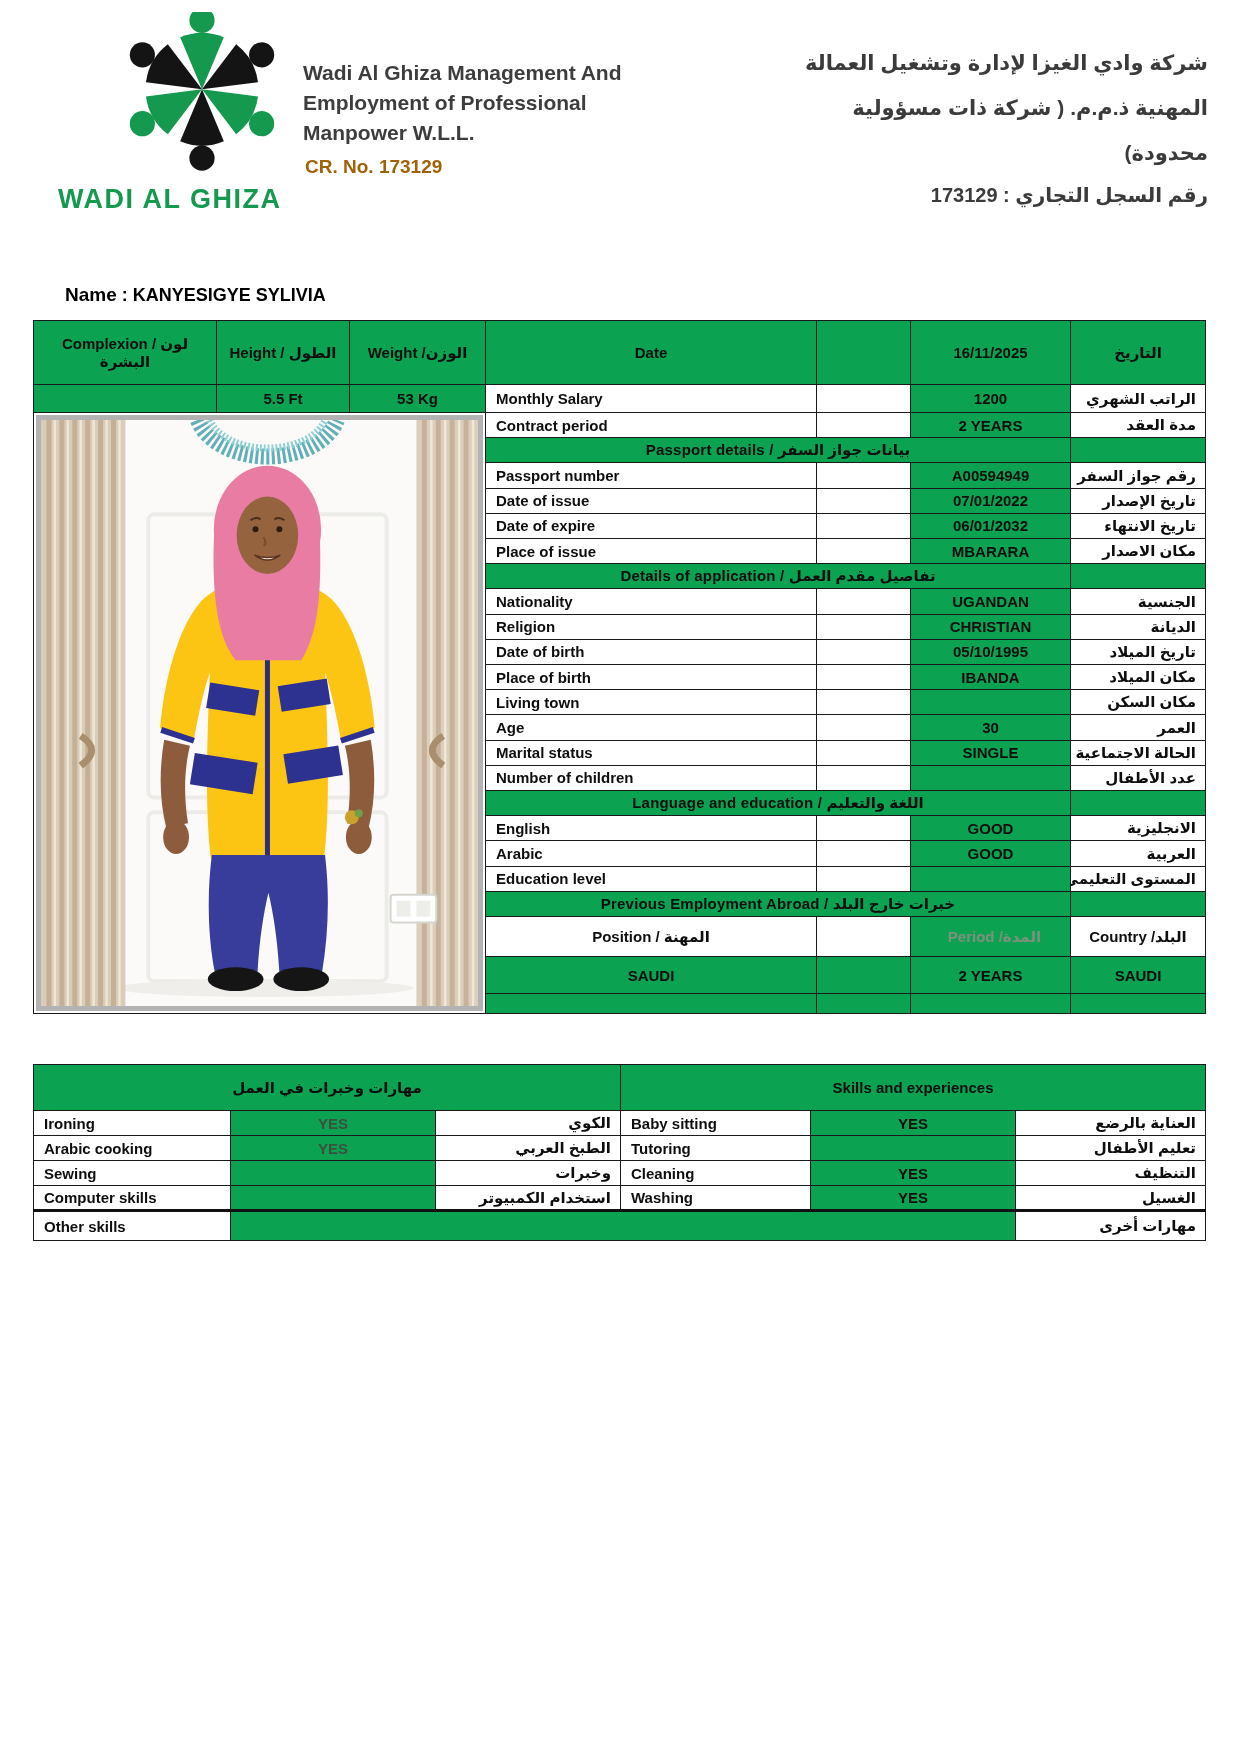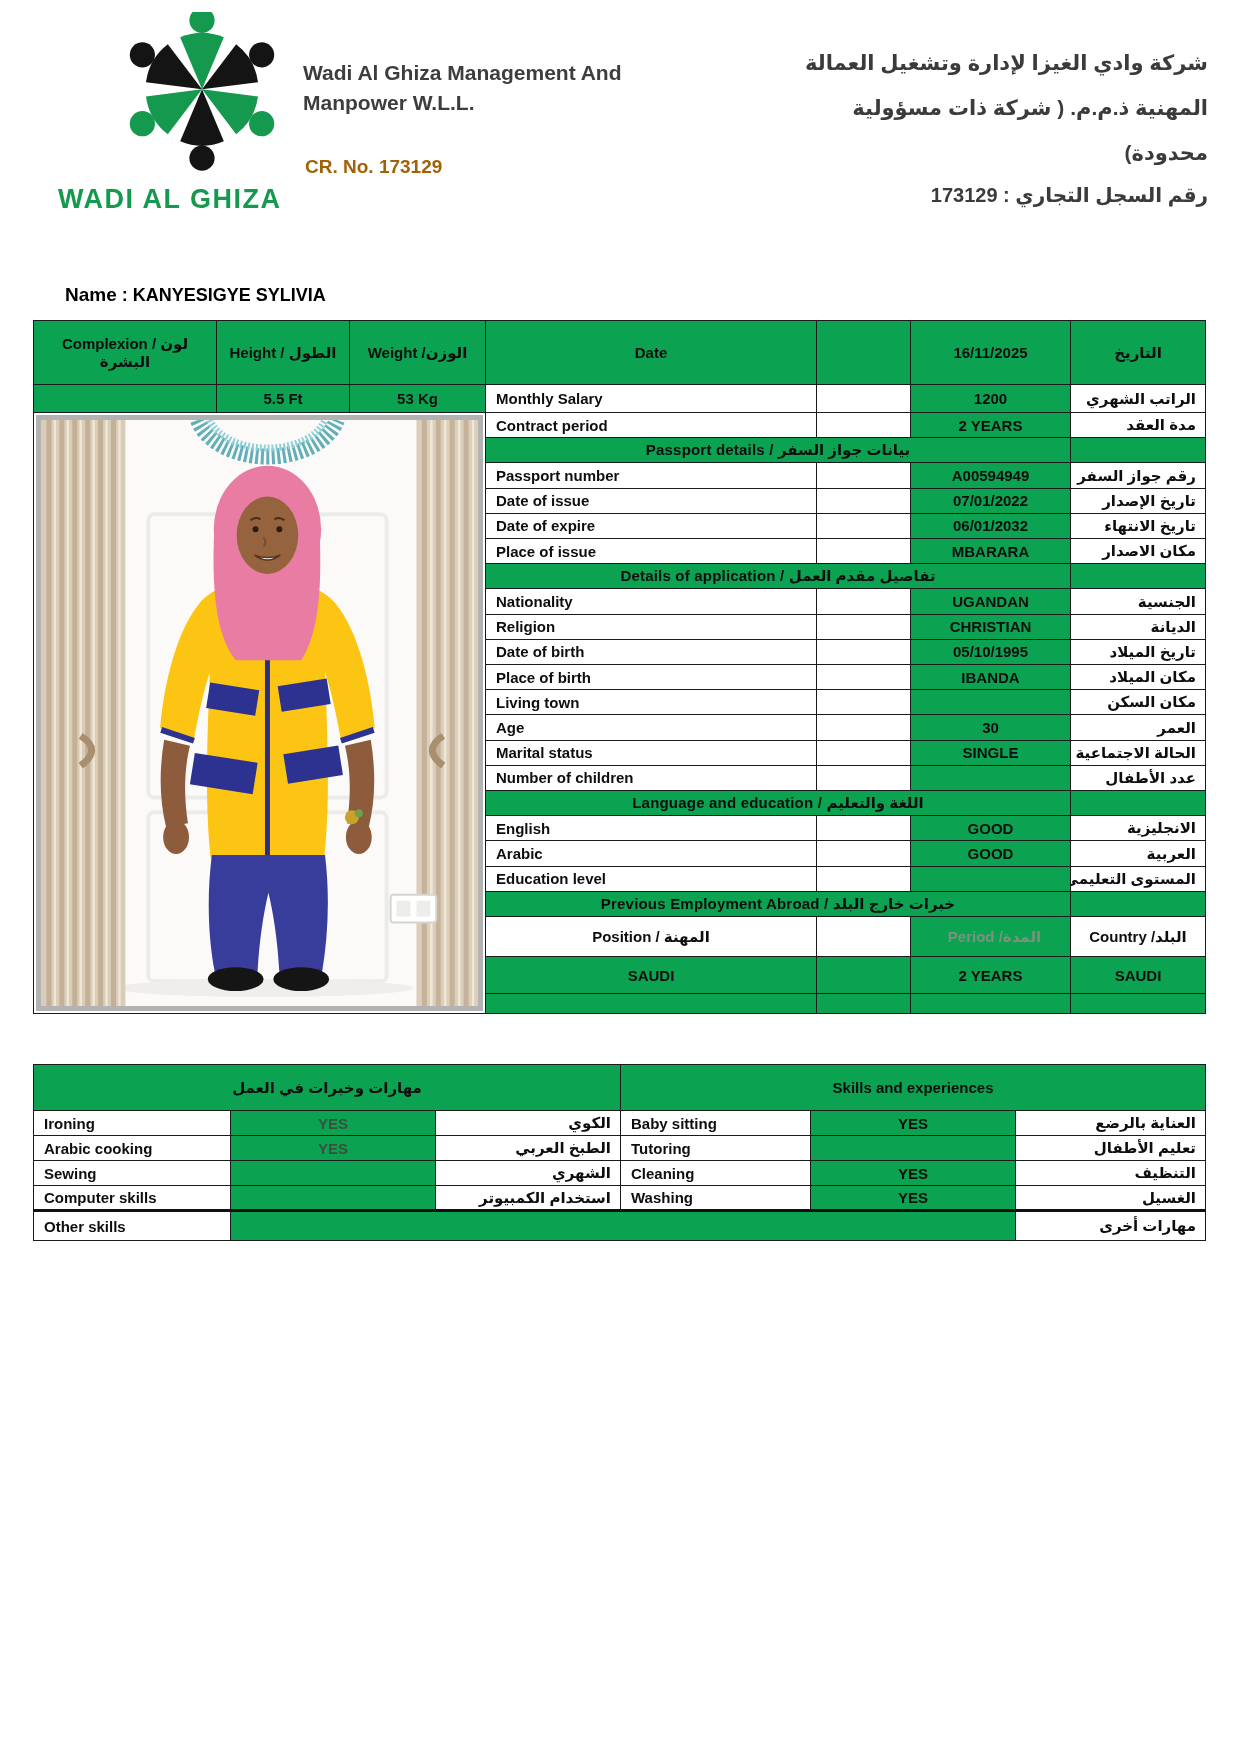--- a/index.html
+++ b/index.html
@@ -63,20 +63,21 @@
       <circle cx="35.5" cy="20.5" r="7.5" fill="#14994e"></circle>
       <circle cx="0" cy="41" r="7.5" fill="#141414"></circle>
       <circle cx="-35.5" cy="20.5" r="7.5" fill="#14994e"></circle>
       <circle cx="-35.5" cy="-20.5" r="7.5" fill="#141414"></circle>
     </g>
   </svg>
   <div class="logo-text">WADI AL GHIZA</div>
 
   <div class="company-en">
     <div>Wadi Al Ghiza Management And</div>
+    <div>Employment of Professional</div>
     <div>Manpower W.L.L.</div>
   </div>
   <div class="cr-en">CR. No. 173129</div>
 
   <div class="company-ar">
     <div>شركة وادي الغيزا لإدارة وتشغيل العمالة</div>
     <div>المهنية ذ.م.م. ( شركة ذات مسؤولية</div>
     <div>محدودة)</div>
   </div>
   <div class="cr-ar">رقم السجل التجاري : 173129</div>
@@ -368,21 +369,21 @@
       <td class="lbl">Arabic cooking</td>
       <td class="g c yes-l">YES</td>
       <td class="ar">الطبخ العربي</td>
       <td class="lbl">Tutoring</td>
       <td class="g c"></td>
       <td class="ar">تعليم الأطفال</td>
     </tr>
     <tr style="height:25px">
       <td class="lbl">Sewing</td>
       <td class="g c yes-l"></td>
-      <td class="ar">الشهري</td>
+      <td class="ar">وخبرات</td>
       <td class="lbl">Cleaning</td>
       <td class="g c">YES</td>
       <td class="ar">التنظيف</td>
     </tr>
     <tr style="height:25px">
       <td class="lbl">Computer skills</td>
       <td class="g c yes-l"></td>
       <td class="ar">استخدام الكمبيوتر</td>
       <td class="lbl">Washing</td>
       <td class="g c">YES</td>

